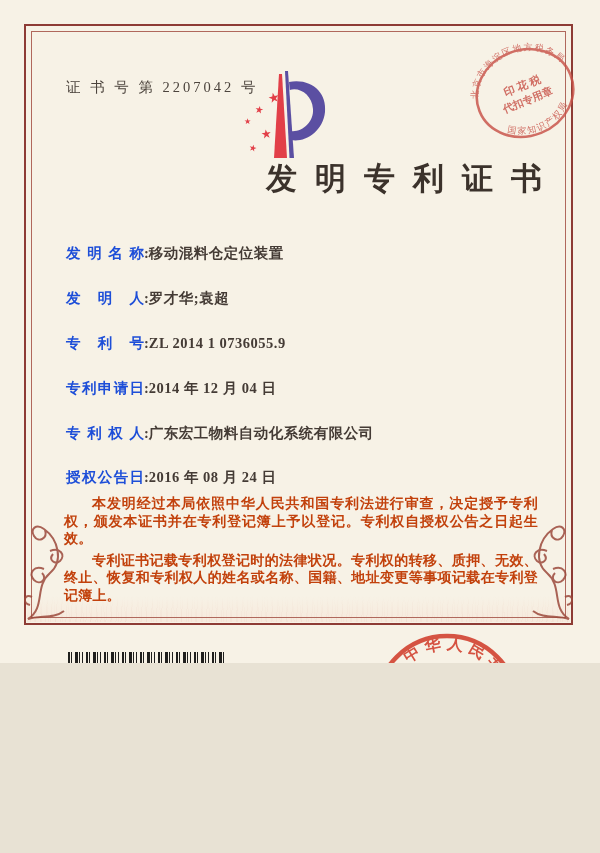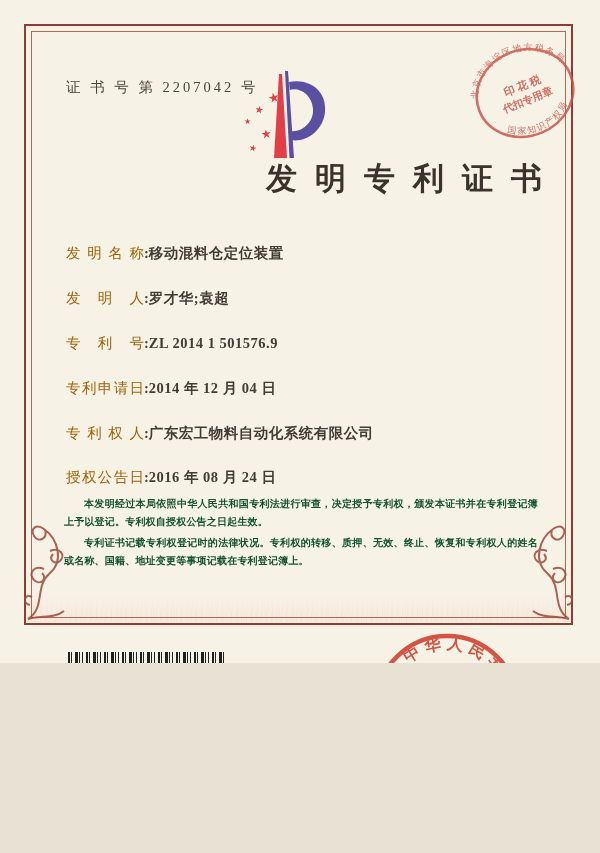--- a/index.html
+++ b/index.html
@@ -27,27 +27,27 @@
             mask-image:linear-gradient(180deg,transparent 0,#000 90px);}
   
   .cert-no{position:absolute;left:66px;top:78px;font-size:14.5px;letter-spacing:3px;color:#4c443d;}
   .logo{position:absolute;left:228px;top:66px;}
   .stamp{position:absolute;left:458px;top:26px;}
   .title{position:absolute;left:0;right:40px;top:158px;text-align:right;
     font-size:31px;font-weight:bold;letter-spacing:18px;color:#3b322b;text-indent:18px;}
   
   .field{position:absolute;left:66px;font-size:14.5px;white-space:nowrap;}
   .field .lbl{display:inline-block;width:78px;text-align:justify;text-align-last:justify;
-    font-weight:400;color:#a16207;}
+    font-weight:700;color:#1d4ed8;}
   .field .col{font-weight:600;color:#4a413a;}
   .field .val{font-weight:600;color:#443b35;letter-spacing:.5px;}
   
   .body-text{position:absolute;left:64px;top:495px;width:474px;}
-  .body-text p{margin:0 0 4px;text-indent:2em;font-size:10px;line-height:17.6px;
-    color:#14532d;letter-spacing:.2px;text-align:justify;font-weight:600;}
+  .body-text p{margin:0 0 4px;text-indent:2em;font-size:14px;line-height:17.6px;
+    color:#c2410c;letter-spacing:.2px;text-align:justify;font-weight:600;}
   
   .barcode{position:absolute;left:68px;top:652px;width:158px;height:19px;
     background:repeating-linear-gradient(90deg,
       #20201e 0 2px,transparent 2px 3px,#20201e 3px 4px,transparent 4px 7px,
       #20201e 7px 10px,transparent 10px 11px,#20201e 11px 12px,transparent 12px 14px,
       #20201e 14px 15px,transparent 15px 18px);}
   .signer-title{position:absolute;left:69px;top:694px;font-size:15.5px;letter-spacing:3px;color:#3e3833;font-weight:600;}
   .signer-name{position:absolute;left:69px;top:726px;font-size:15.5px;letter-spacing:3px;color:#3e3833;font-weight:600;padding-left:23px;}
   .signature{position:absolute;left:152px;top:668px;}
   .seal{position:absolute;left:369px;top:629px;mix-blend-mode:multiply;}
@@ -123,21 +123,21 @@
 
   <div class="title">发明专利证书</div>
 
   <div class="field" style="top:244px">
     <span class="lbl">发明名称</span><span class="col">:</span><span class="val">移动混料仓定位装置</span>
   </div>
   <div class="field" style="top:289px">
     <span class="lbl">发明人</span><span class="col">:</span><span class="val">罗才华;袁超</span>
   </div>
   <div class="field" style="top:334px">
-    <span class="lbl">专利号</span><span class="col">:</span><span class="val">ZL 2014 1 501576.9</span>
+    <span class="lbl">专利号</span><span class="col">:</span><span class="val">ZL 2014 1 0736055.9</span>
   </div>
   <div class="field" style="top:379px">
     <span class="lbl">专利申请日</span><span class="col">:</span><span class="val">2014 年 12 月 04 日</span>
   </div>
   <div class="field" style="top:424px">
     <span class="lbl">专利权人</span><span class="col">:</span><span class="val">广东宏工物料自动化系统有限公司</span>
   </div>
   <div class="field" style="top:468px">
     <span class="lbl">授权公告日</span><span class="col">:</span><span class="val">2016 年 08 月 24 日</span>
   </div>

